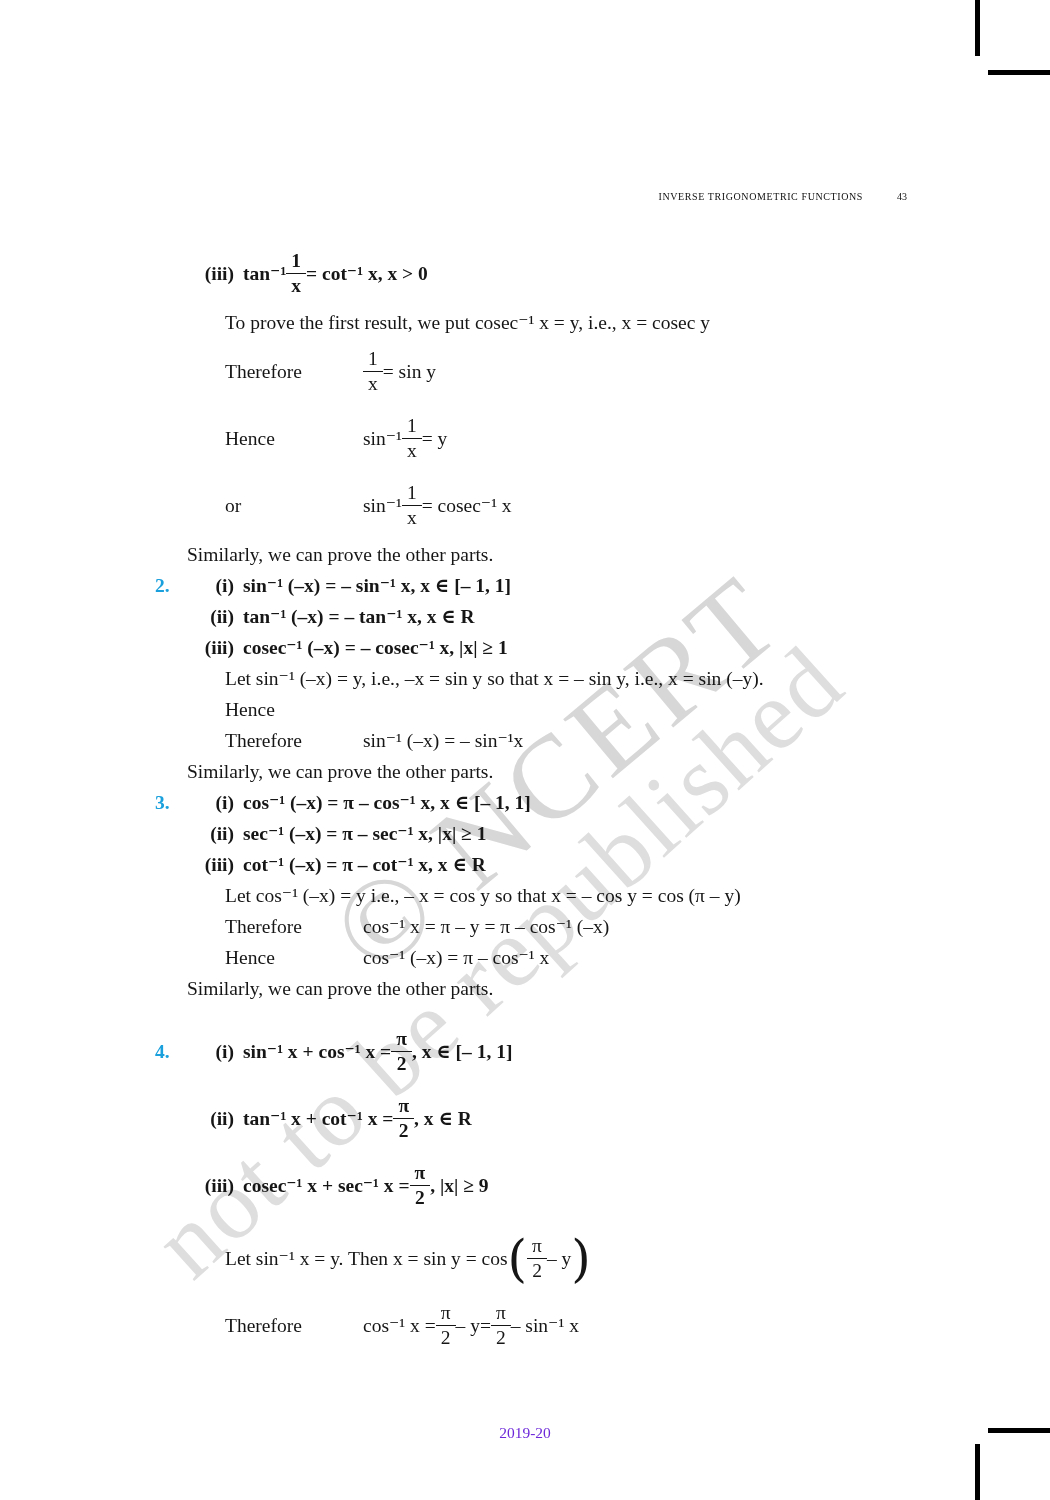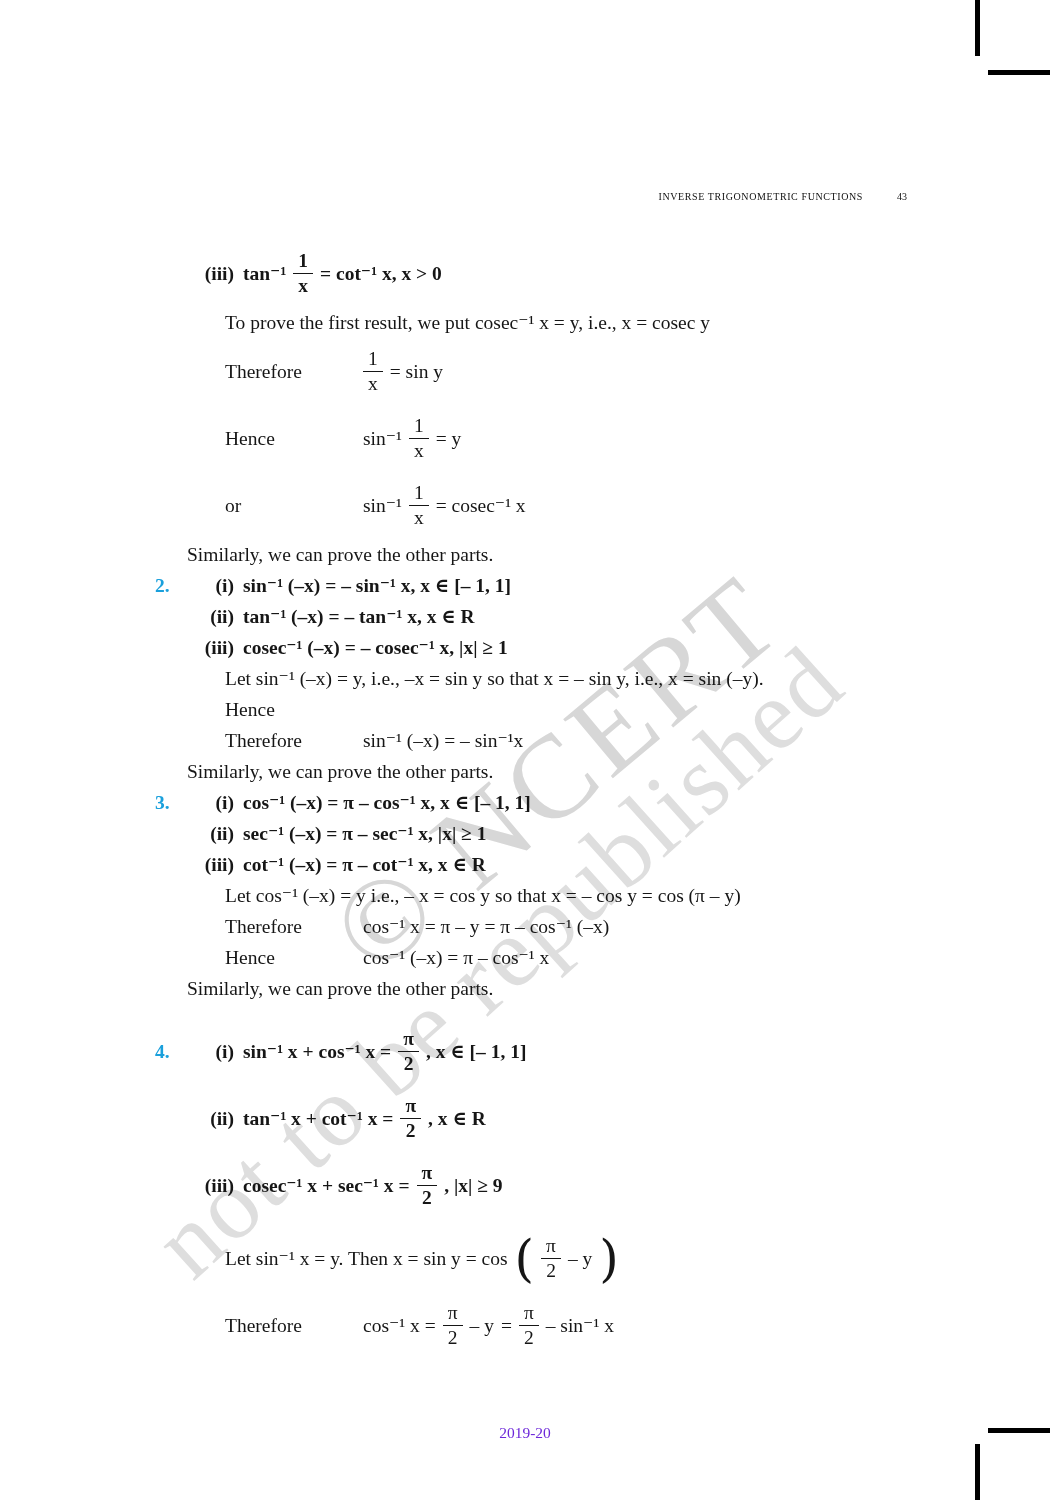--- a/index.html
+++ b/index.html
@@ -48,21 +48,21 @@
   .trow { display:block; line-height:31px; }
   .indent1 { margin-left:70px; }
   .indent0 { margin-left:32px; }
   .bold { font-weight:700; }
   .tall { padding:9px 0; }
 
   .inum  { width:36px; flex:none; }
   .accent{ color:#1aa0dc; }
   .ilabel{ width:52px; flex:none; text-align:right; padding-right:9px; }
   .plabel{ width:138px; flex:none; }
-  .content{ display:flex; align-items:center; gap:7px; white-space:nowrap; }
+  .content{ display:flex; align-items:center; white-space:nowrap; }
 
   .frac { display:inline-block; text-align:center; vertical-align:middle; }
   .frac .fnum { display:block; padding:0 5px; line-height:24px; border-bottom:1.6px solid currentColor; }
   .frac .fden { display:block; padding:0 5px; line-height:24px; }
 
   .bigparen { font-size:50px; line-height:40px; font-weight:400; font-family:"DejaVu Serif",serif; }
 
   .mt14 { margin-top:14px; }
   .mt6  { margin-top:6px; }
 </style>

